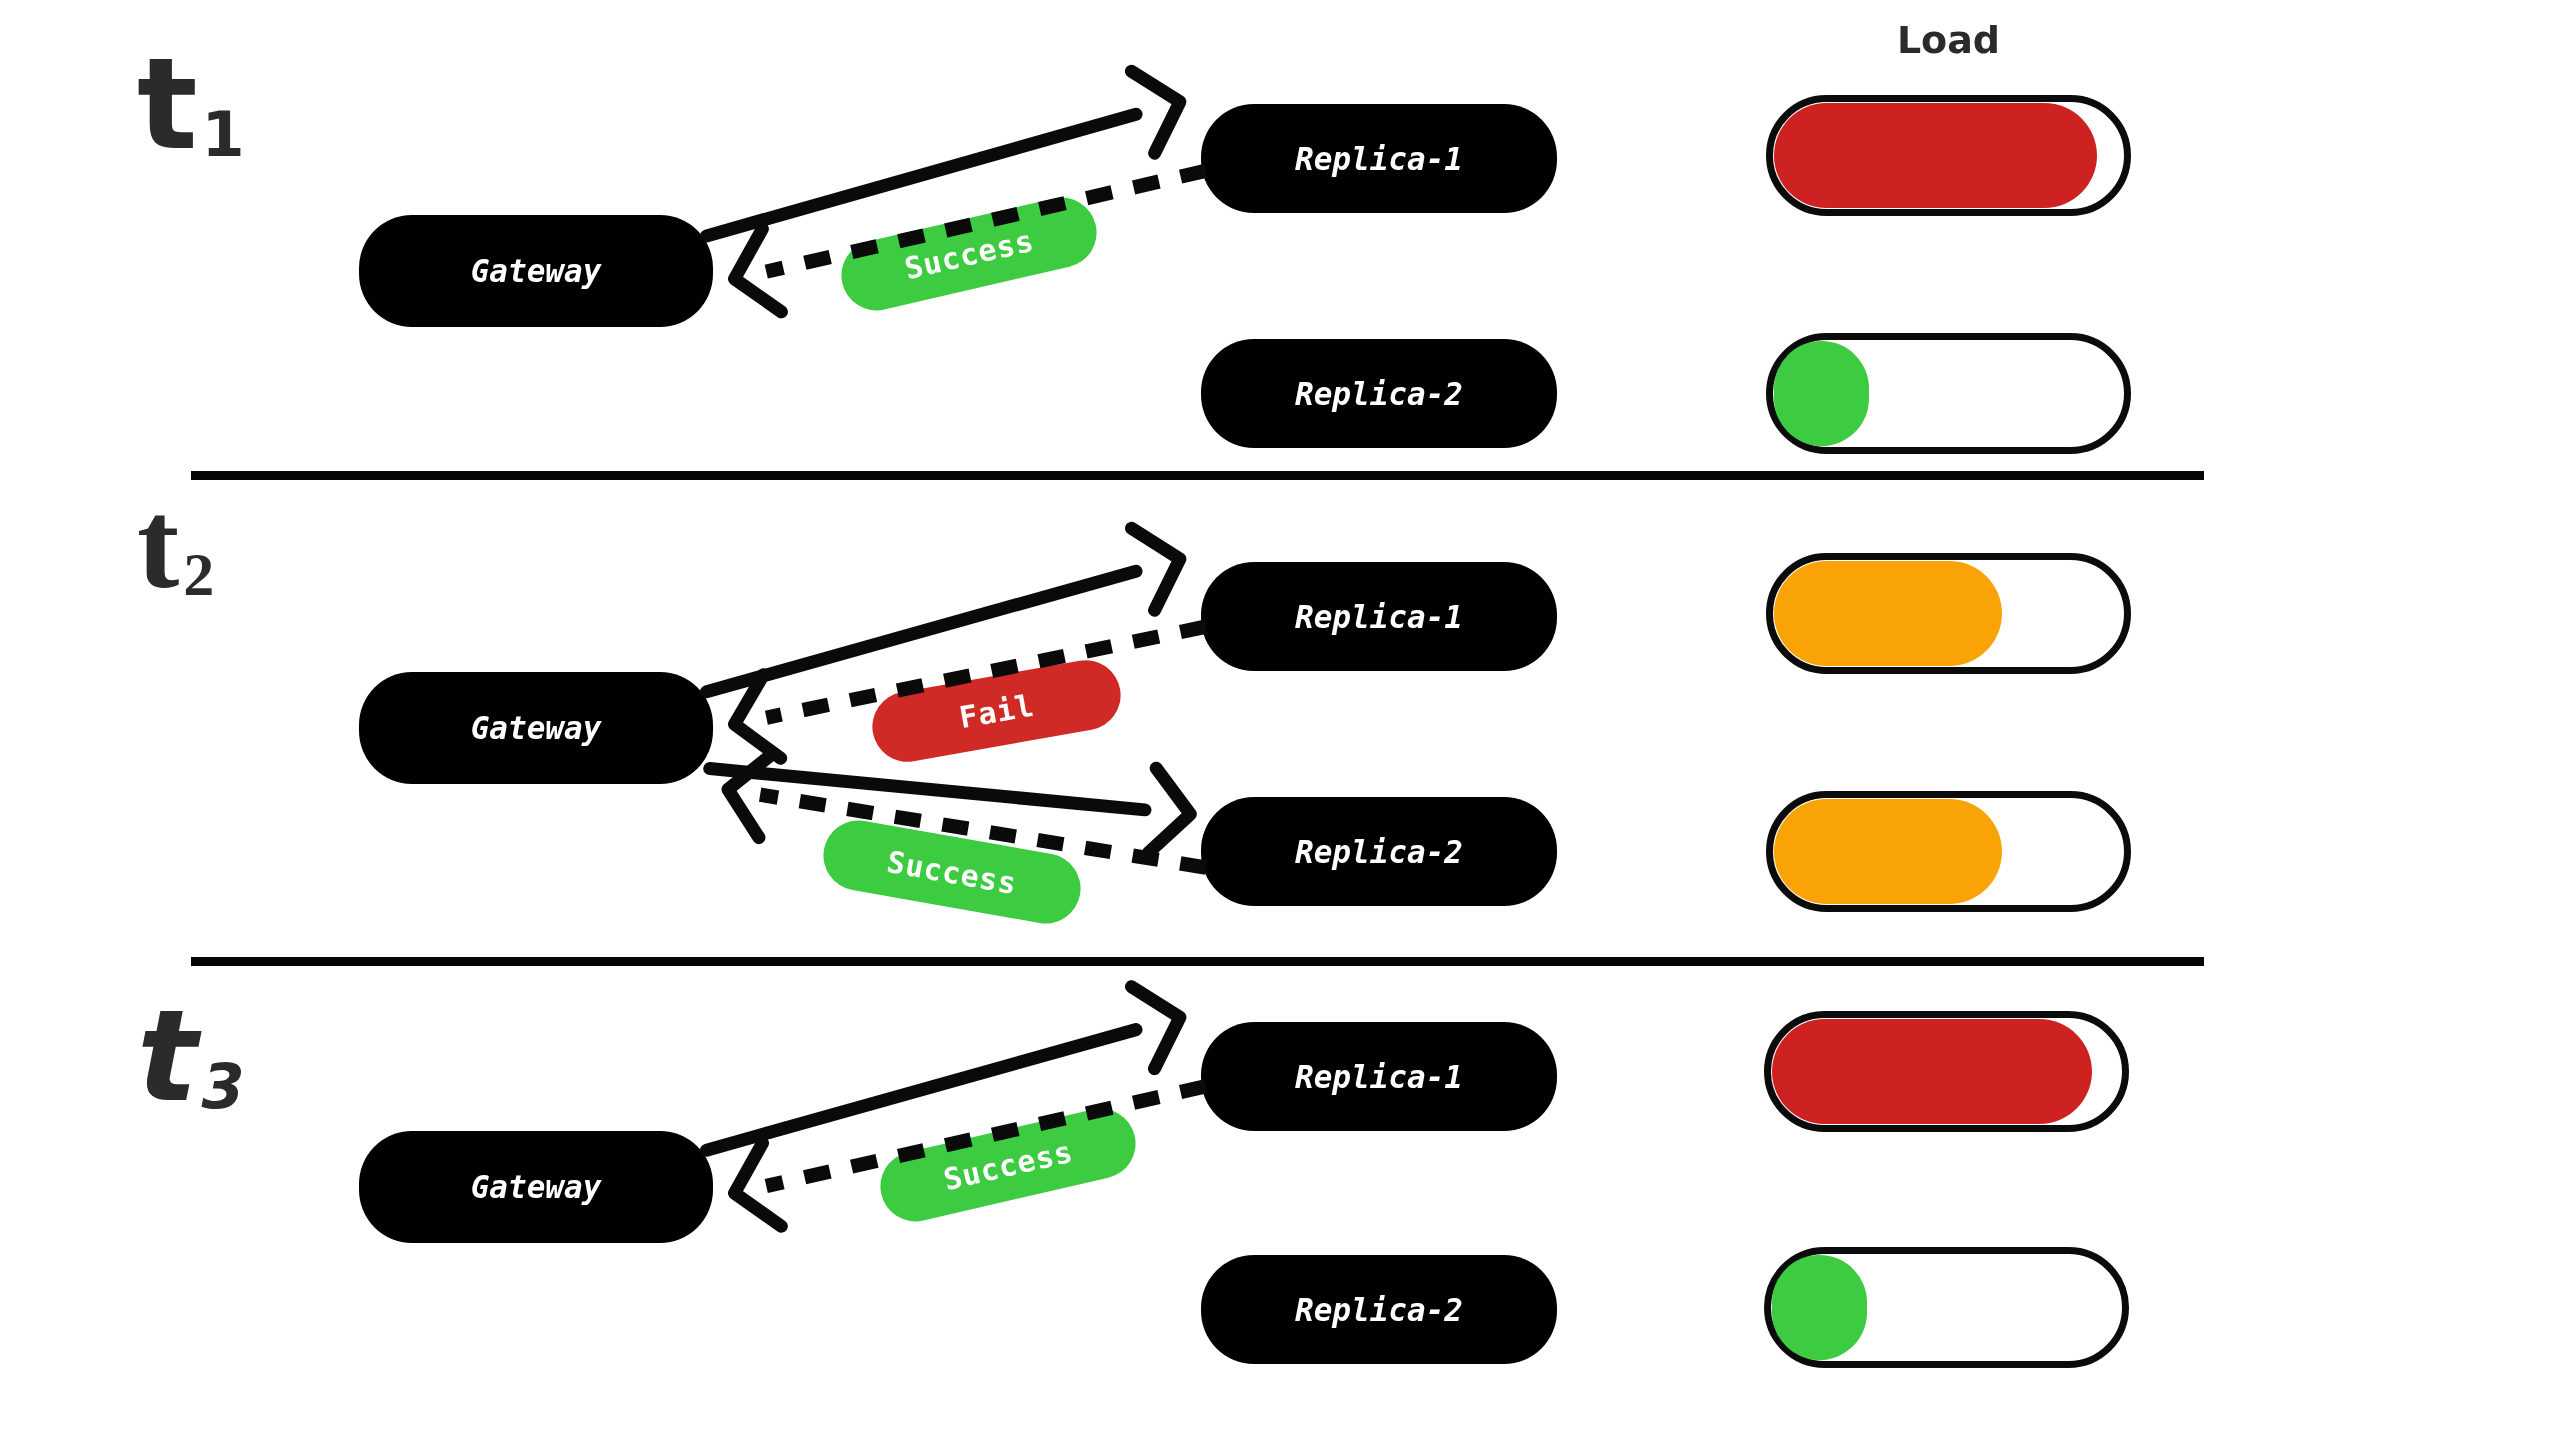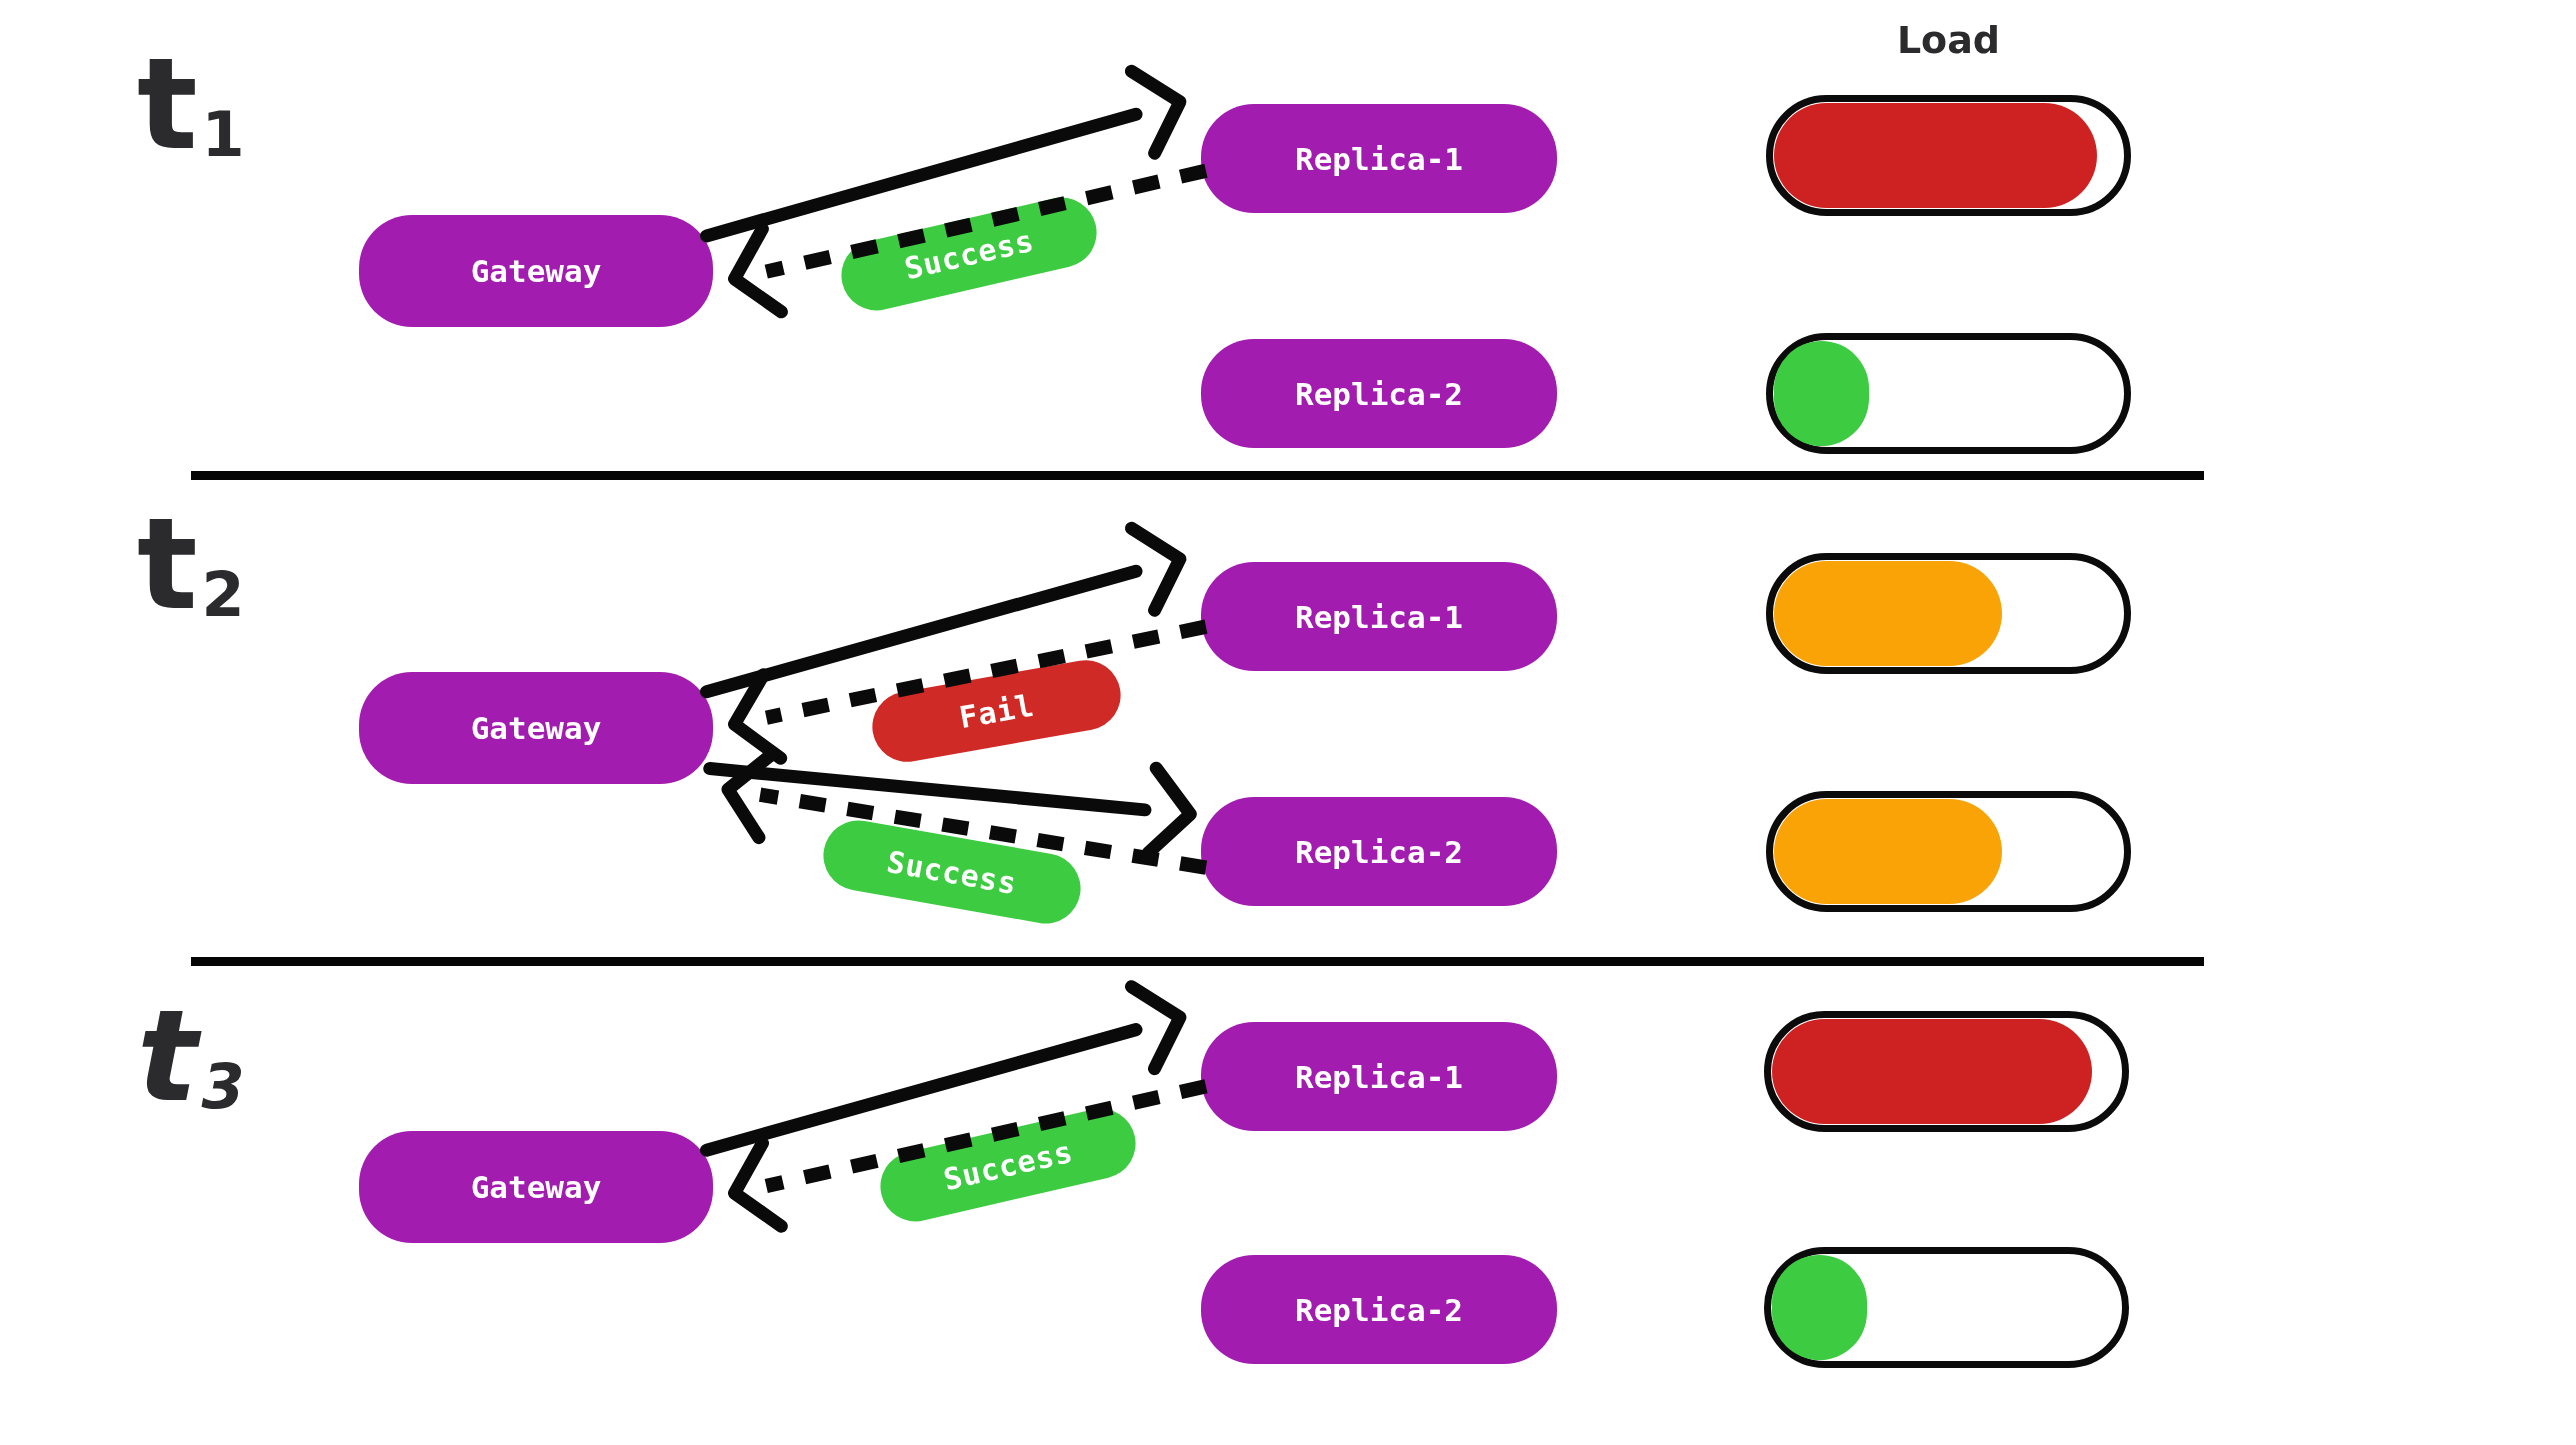--- a/index.html
+++ b/index.html
@@ -8,24 +8,24 @@
     overflow:hidden;font-family:"DejaVu Sans", sans-serif;
   }
   .abs{position:absolute;}
   .tlabel{
     position:absolute;left:137px;color:#2B2B2E;font-weight:bold;
     font-size:127px;line-height:0.8;font-family:"DejaVu Sans", sans-serif;
     white-space:nowrap;
   }
   .tsub{font-size:62px;display:inline-block;transform:translateY(7.8px);margin-left:3.9px;}
   .node{
-    position:absolute;background:#a21caf;border-radius:53px;
+    position:absolute;background:#000000;border-radius:53px;
     display:flex;align-items:center;justify-content:center;
     color:#ffffff;font-family:"DejaVu Sans Mono", monospace;
-    font-weight:bold;font-size:31px;letter-spacing:0px;white-space:nowrap;
+    font-weight:bold;font-size:31px;letter-spacing:0px;white-space:nowrap;font-style:italic;
   }
   .gateway{width:354px;height:112px;}
   .replica{width:356px;height:109px;}
   .loadbar{
     position:absolute;width:365px;height:121px;border:7.2px solid #0B0B0B;
     border-radius:63px;box-sizing:border-box;background:#ffffff;
   }
   .loadfill{
     position:absolute;left:1.3px;top:1.3px;bottom:1.3px;border-radius:651px;
     background:#999;
@@ -63,21 +63,21 @@
       <div class="loadfill" style="background: rgb(206, 33, 33); width: 92%;"></div>
     </div>
     <div class="loadbar" style="left:1766px;top:333px;">
       <div class="loadfill" style="background: rgb(60, 203, 65); width: 27%;"></div>
     </div>
   </section>
 
   <div class="divider" style="top:471px;"></div>
 
   <section>
-    <div class="tlabel" style="top:514px;"><span>t</span><span class="tsub">2</span></div>
+    <div class="tlabel" style="top:494px;font-family:Liberation Serif, serif;"><span>t</span><span class="tsub">2</span></div>
 
     <div class="node gateway" style="left:359px;top:672px;">Gateway</div>
     <div class="node replica" style="left:1201px;top:562px;">Replica-1</div>
     <div class="node replica" style="left:1201px;top:797px;">Replica-2</div>
 
     <div class="msgpill" style="left: 871px; top: 676px; width: 251px; transform: rotate(-10deg); background: rgb(208, 42, 38);">Fail</div>
     <div class="msgpill" style="left: 822px; top: 837px; transform: rotate(10deg); background: rgb(60, 203, 65);">Success</div>
 
     <div class="loadbar" style="left:1766px;top:553px;">
       <div class="loadfill" style="background: rgb(250, 163, 6); width: 65%;"></div>

